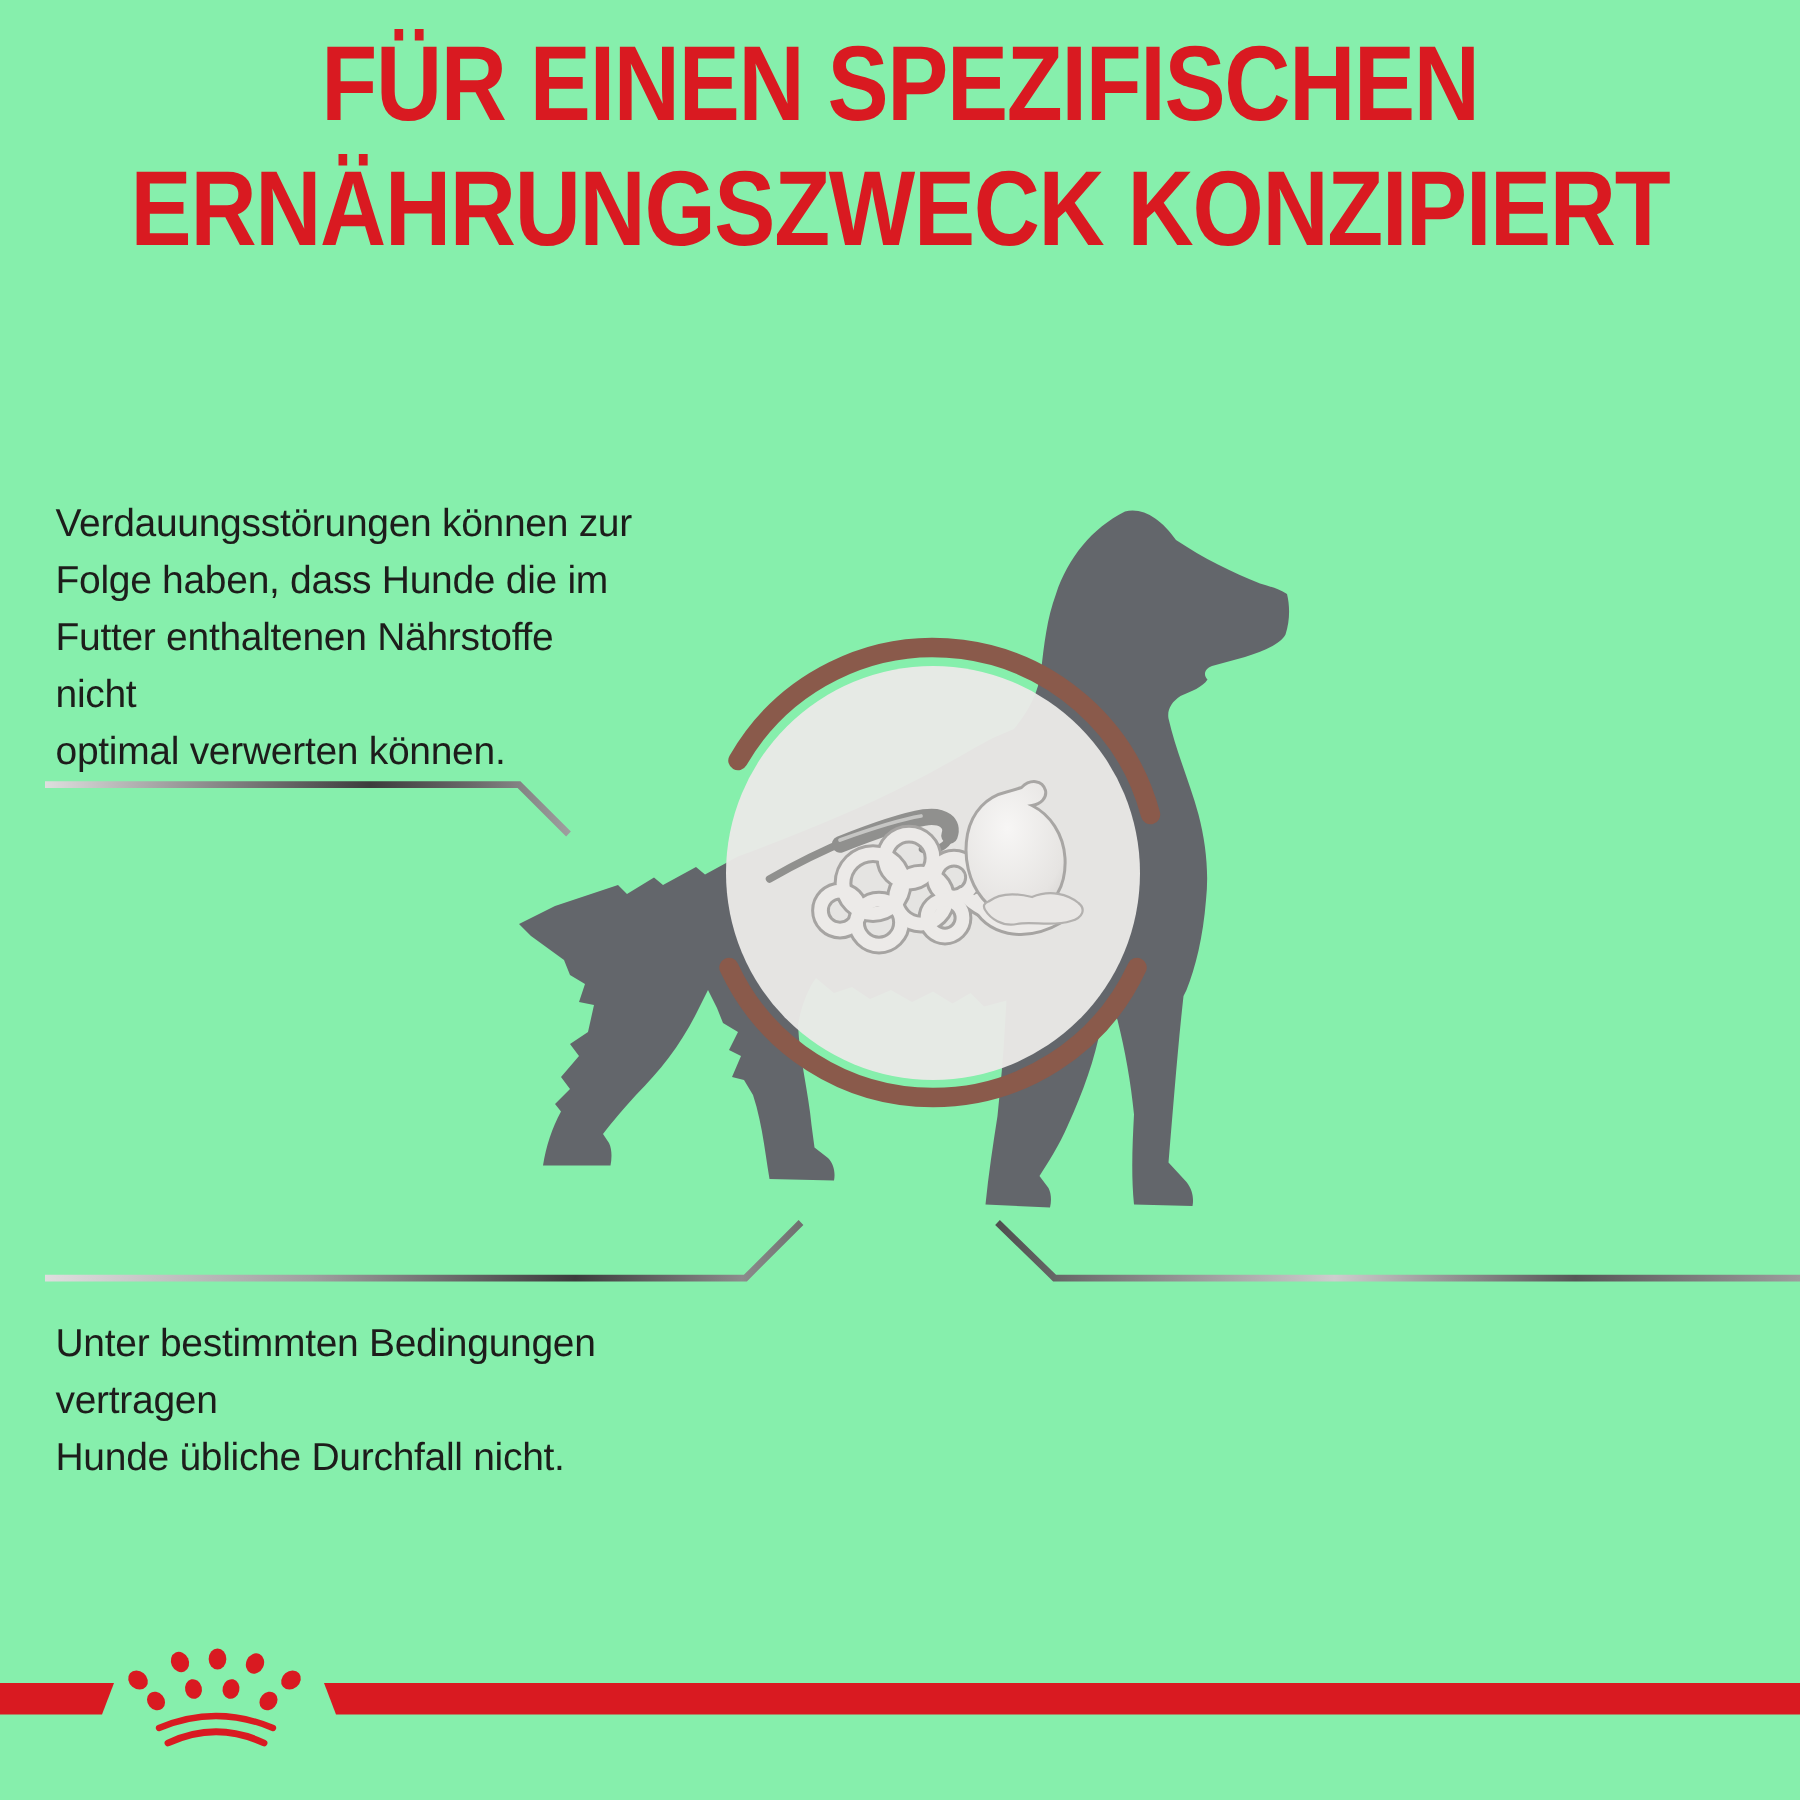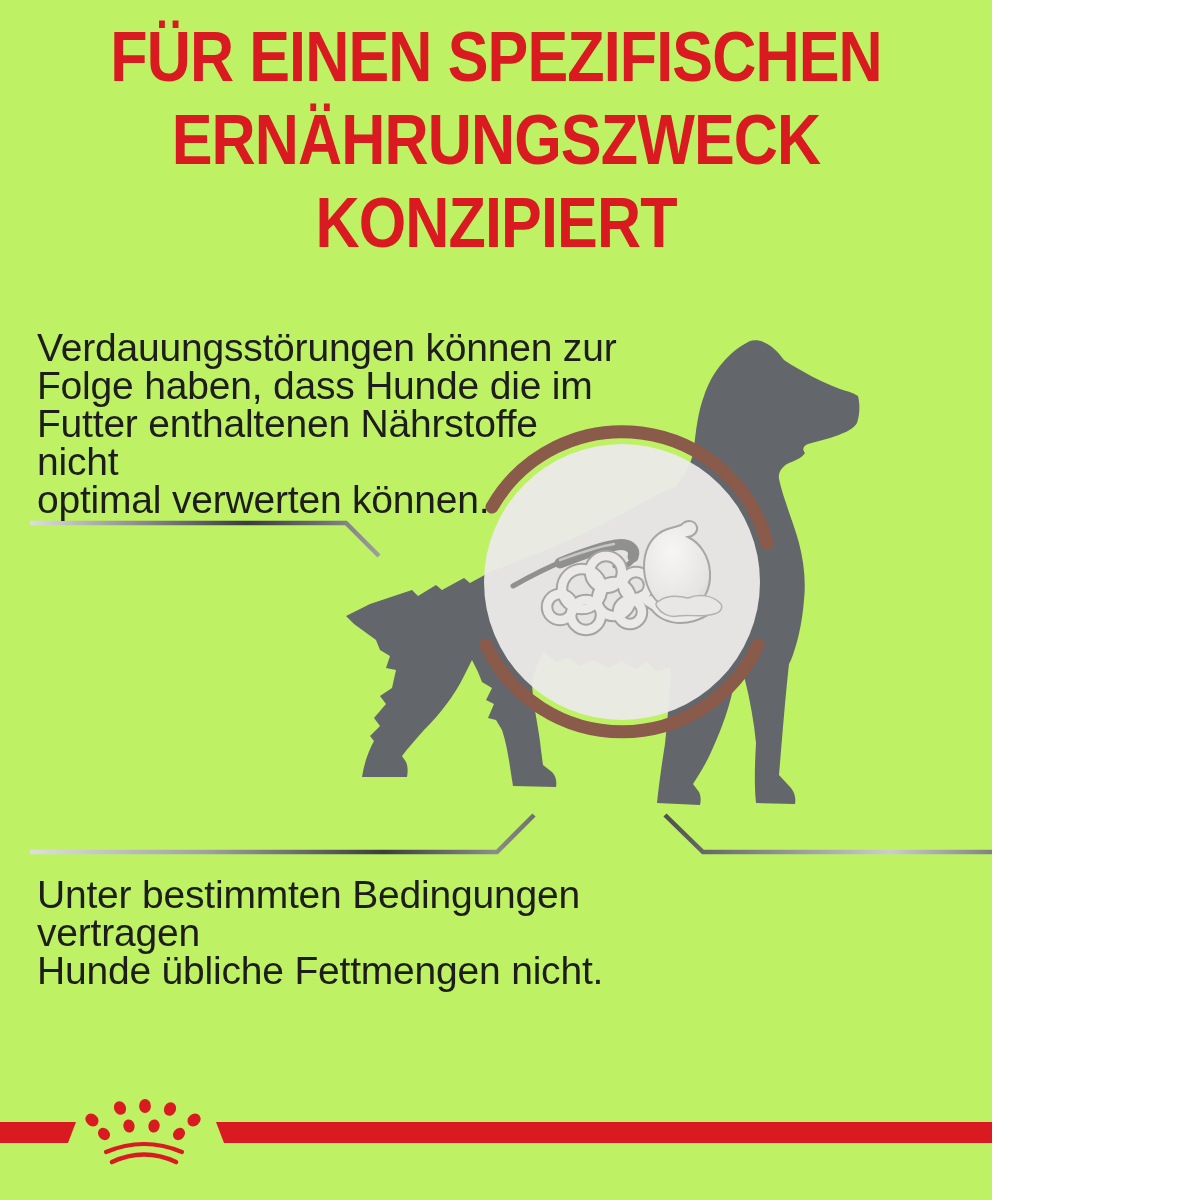--- a/index.html
+++ b/index.html
@@ -1,27 +1,27 @@
 <!DOCTYPE html>
 <html lang="de"><head>
 <meta charset="utf-8">
 <style>
   html,body{margin:0;padding:0;background:#fff;}
   .stage{
-    position:relative;width:992px;height:1200px;overflow:hidden;background:#bef264;
+    position:relative;width:1200px;height:1200px;overflow:hidden;background:#86efac;
     font-family:"Liberation Sans",sans-serif;
   }
   .headline{
     position:absolute;top:15px;left:0;width:100%;margin:0;
     text-align:center;font-weight:700;font-size:71px;line-height:83px;
     letter-spacing:-1px;color:#d91a21;white-space:pre-line;
     transform:scaleX(0.86);
   }
   .callout{
-    position:absolute;font-size:39px;line-height:38px;color:#1d1d1b;
+    position:absolute;font-size:26px;line-height:38px;color:#1d1d1b;
     letter-spacing:-0.2px;white-space:pre-line;
   }
   .callout--top-left{left:37px;top:329px;}
   .callout--symptoms{right:36px;top:549px;text-align:right;}
   .callout--bottom-left{left:37px;top:876px;}
   svg.art{position:absolute;left:0;top:0;width:1200px;height:1200px;}
 </style>
 </head>
 <body>
 
@@ -170,15 +170,15 @@
 
   <div class="callout callout--top-left">Verdauungsstörungen können zur
 Folge haben, dass Hunde die im
 Futter enthaltenen Nährstoffe
 nicht
 optimal verwerten können.</div>
 
 
   <div class="callout callout--bottom-left">Unter bestimmten Bedingungen
 vertragen
-Hunde übliche Fettmengen nicht.</div>
+Hunde übliche Durchfall nicht.</div>
 
 </div>
 
 </body></html>

